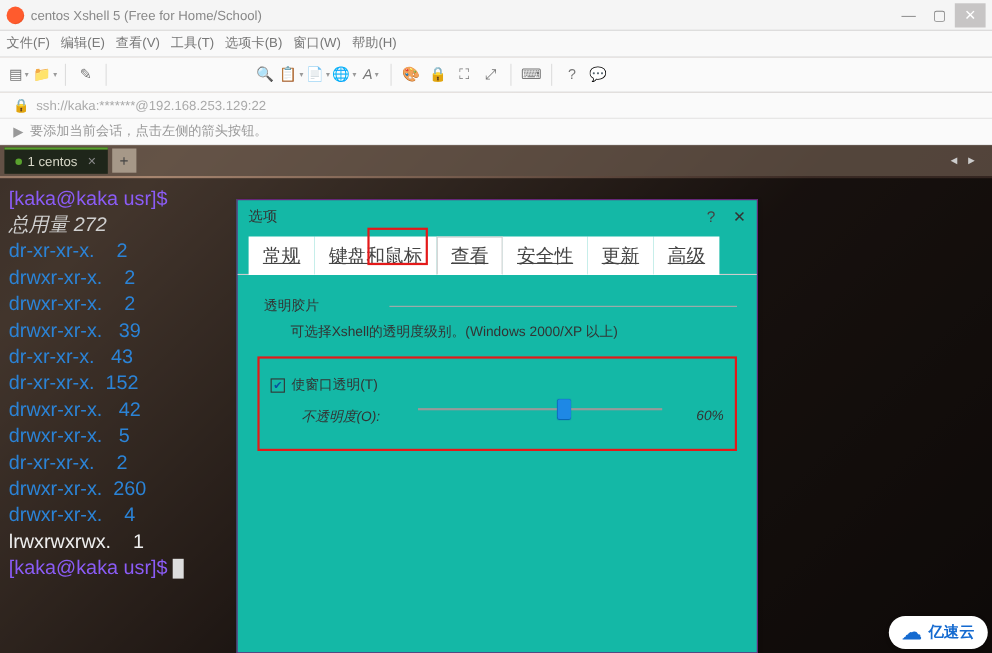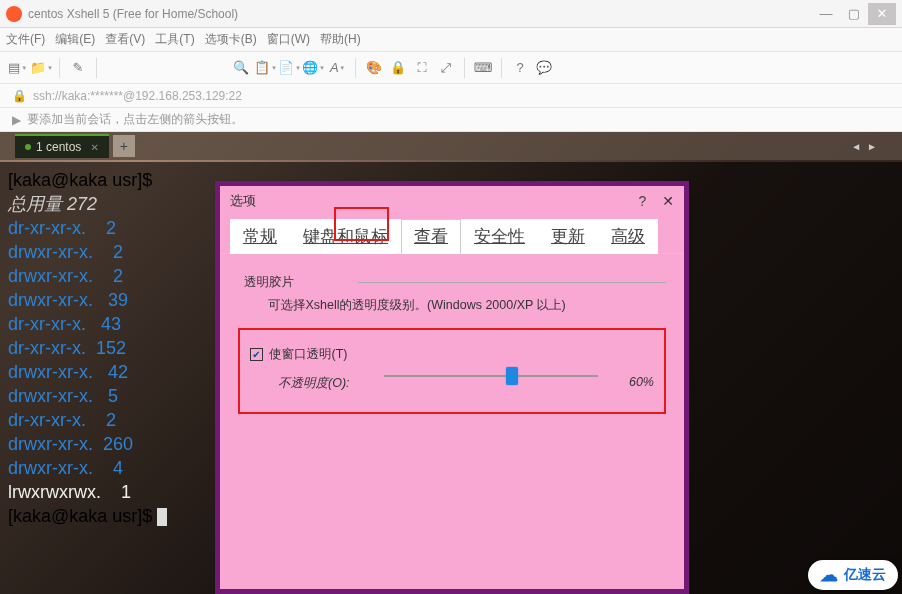--- a/index.html
+++ b/index.html
@@ -25,38 +25,38 @@
 
 
 .addr { height: 24px; background: #fafafa; display: flex; align-items: center; padding: 0 12px; color:#aaa; font-size:12px; border-bottom: 1px solid #e6e6e6; }
 .lock-icon { margin-right: 6px; }
 
 
 .infobar { height: 24px; background: #fafafa; display: flex; align-items: center; padding: 0 12px; color:#999; font-size:12px; border-bottom: 1px solid #e6e6e6; }
 .infobar .arrow-icon { margin-right: 6px; }
 
 
-.tabstrip { height: 28px; background: rgba(88,74,64,0.85); display: flex; align-items: center; padding: 0 15px; }
+.tabstrip { height: 28px; background: rgba(88,74,64,0.85); display: flex; align-items: center; padding: 0 4px; }
 .tab { background: #1f261a; color:#d8d8c8; font-size:12px; padding: 4px 10px; display:flex; align-items:center; gap:5px; border-top: 2px solid #5aa22e; }
 .tab .dot { width:6px; height:6px; background:#5aa22e; border-radius:50%; }
 .tab .close { color:#888; font-size:10px; margin-left:4px; }
 .newtab { width:22px; height:22px; background:#a69888; color:#444; display:flex; align-items:center; justify-content:center; font-size:14px; margin-left:4px; }
 .tab-nav { margin-left:auto; display:flex; gap:6px; color:#ccc; font-size:10px; padding-right:10px; }
 
 
 .terminal { position: absolute; top: 162px; left:0; right:0; bottom:0; background: rgba(0,0,0,0.6); padding: 6px 8px; font-family: "Consolas", monospace; font-size: 18px; line-height: 24px; color: #2b83d6; }
 .terminal .row { white-space: pre; }
-.terminal .prompt-host { color:#000000;margin-top:12px; }
+.terminal .prompt-host { color:#8b5cf6;margin-top:12px; }
 .terminal .link { color:#eee; }
 .terminal .total { color:#d0d0d0;font-style:italic; }
 .terminal .green-block { background:#35a93f; color:#2a5bd0; padding:0 4px; }
 .terminal .cursor { display:inline-block; width:10px; height:18px; background:#ddd; vertical-align:text-bottom; }
 
 
-.dialog { position: absolute; left: 215px; top: 181px; width: 474px; height: 413px; background: #f9a8d4; border: 5px solid #701a75; box-shadow: 1px 1px 3px rgba(0,0,0,0.25); }
+.dialog { position: absolute; left: 215px; top: 181px; width: 474px; height: 413px; background: #14b8a6; border: 1px solid #701a75; box-shadow: 1px 1px 3px rgba(0,0,0,0.25); }
 .dlg-title { height: 30px; display:flex; align-items:center; padding:0 10px; font-size:13px; color:#333; }
 .dlg-title .right { margin-left:auto; display:flex; gap:16px; align-items:center; }
 .dlg-help { color:#444; font-size:14px; }
 .dlg-close { color:#333; font-size:14px; cursor:pointer; }
 .dlg-tabs { display:flex; padding: 2px 10px 0 10px; border-bottom:1px solid #ccc; font-size:17px; color:#444;text-decoration:underline; }
 .dlg-tab { padding: 5px 12px; border:1px solid transparent; border-bottom:none; position:relative; top:1px; background:#fff; }
 .dlg-tab.active { border:1px solid #ccc; border-bottom:1px solid #fff; }
 .active-tab-highlight { position:absolute; left:334px; top:207px; width:55px; height:34px; border:2px solid #e41919; pointer-events:none; }
 .dlg-body { padding: 14px 18px; font-size: 12.5px; color:#333; }
 .section-label { padding: 6px 6px 4px 6px; }

